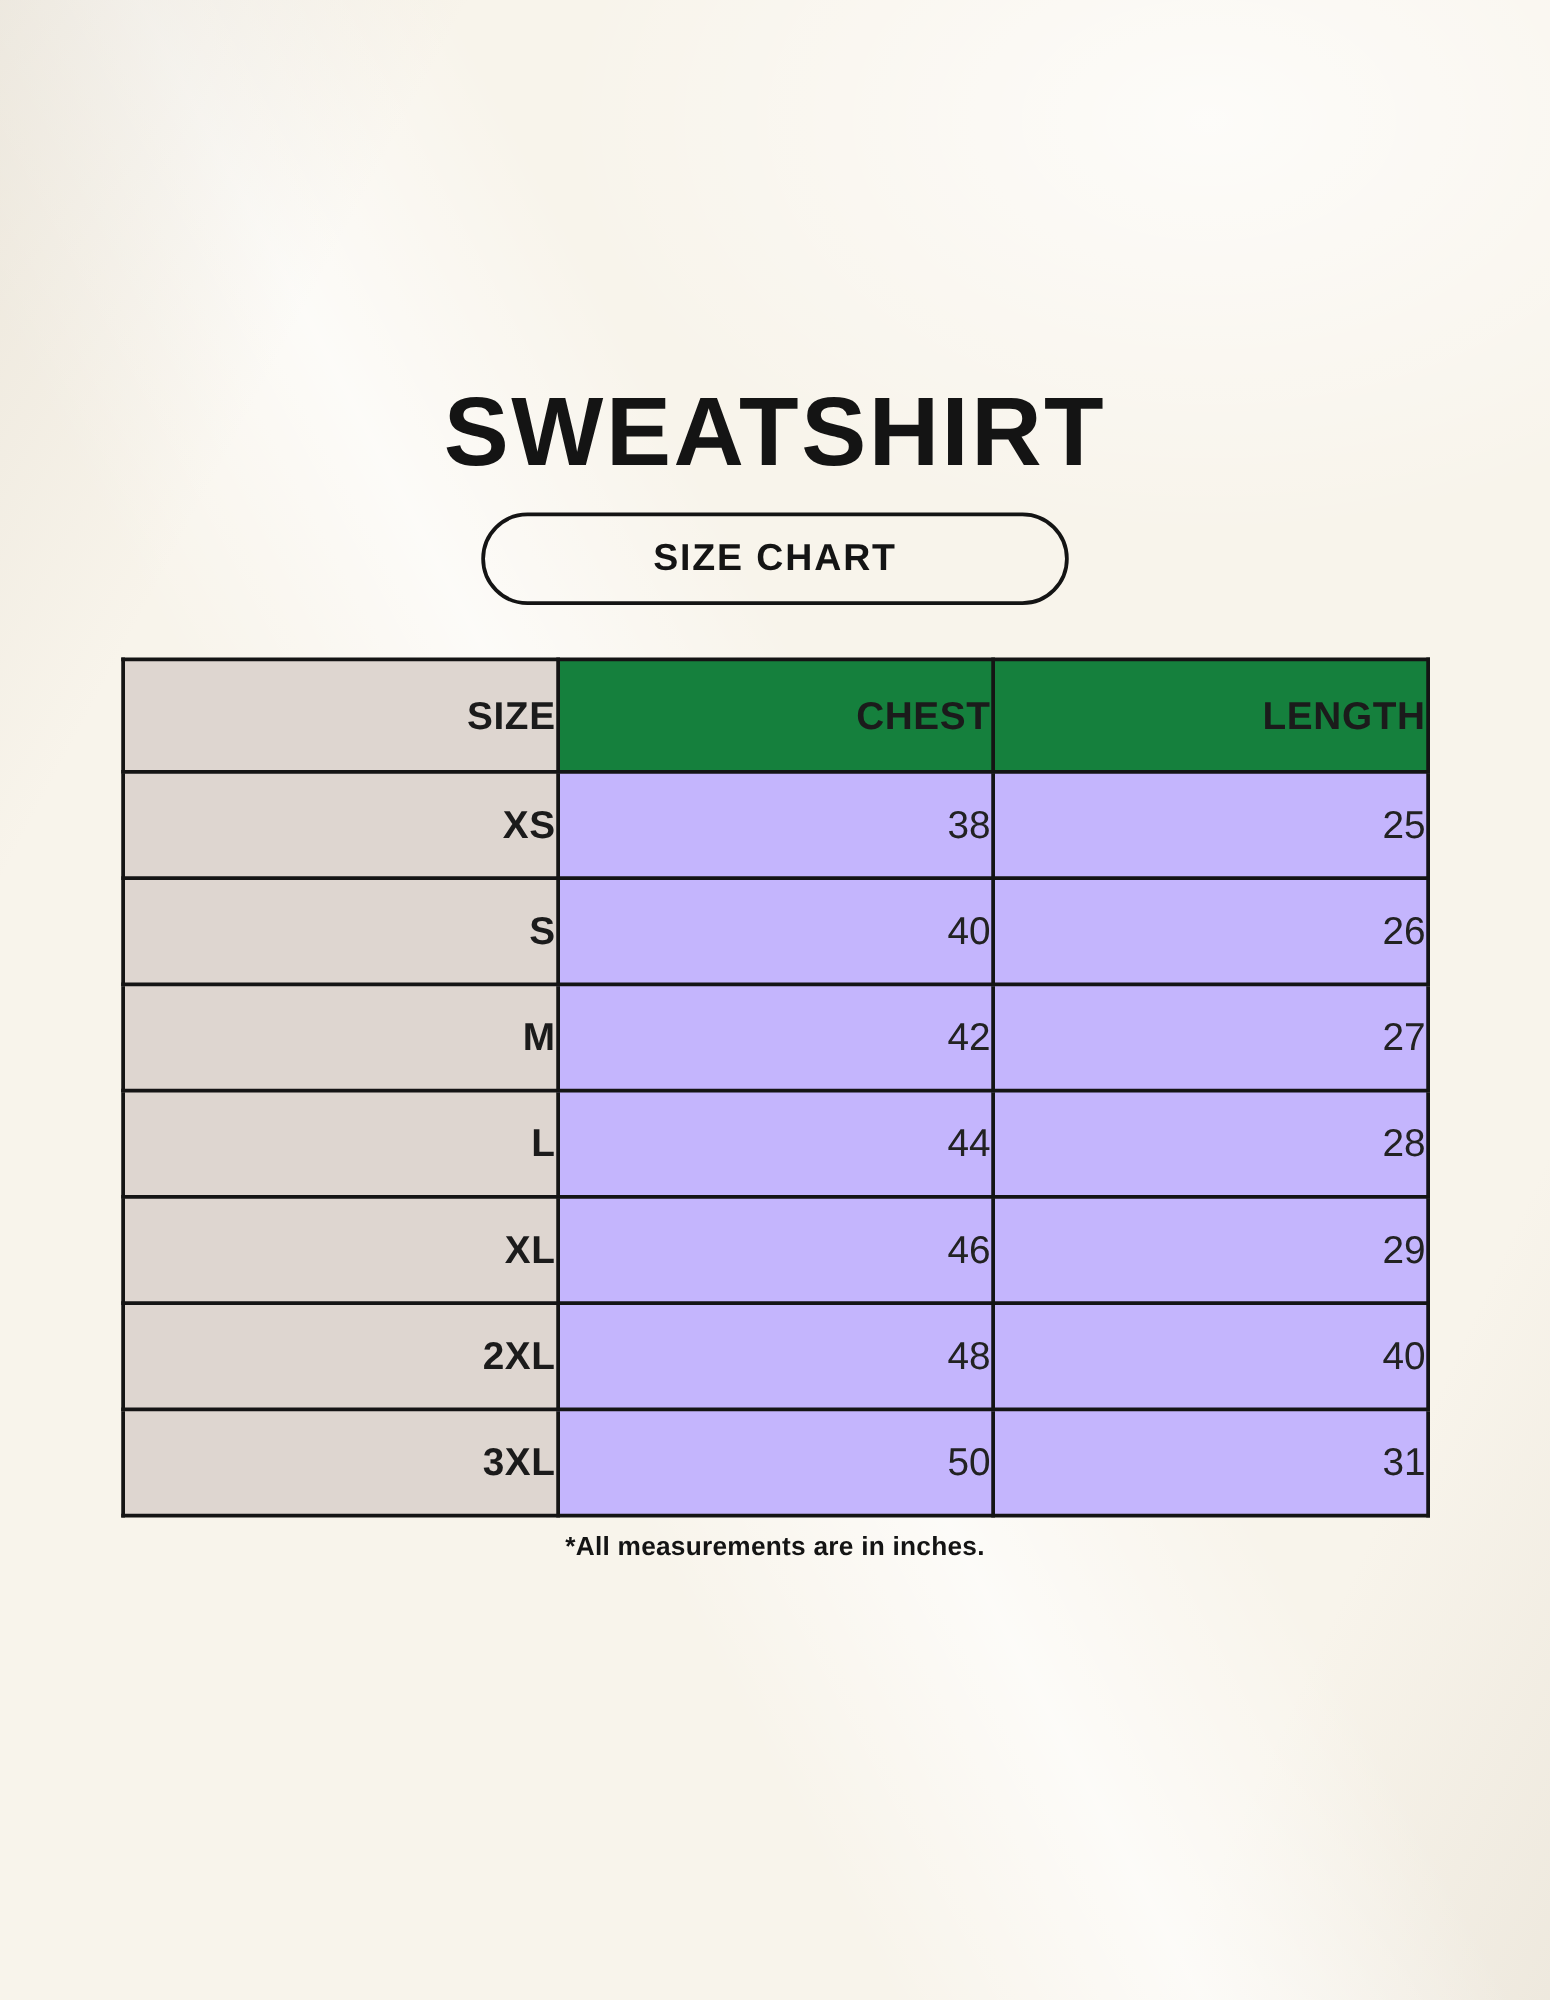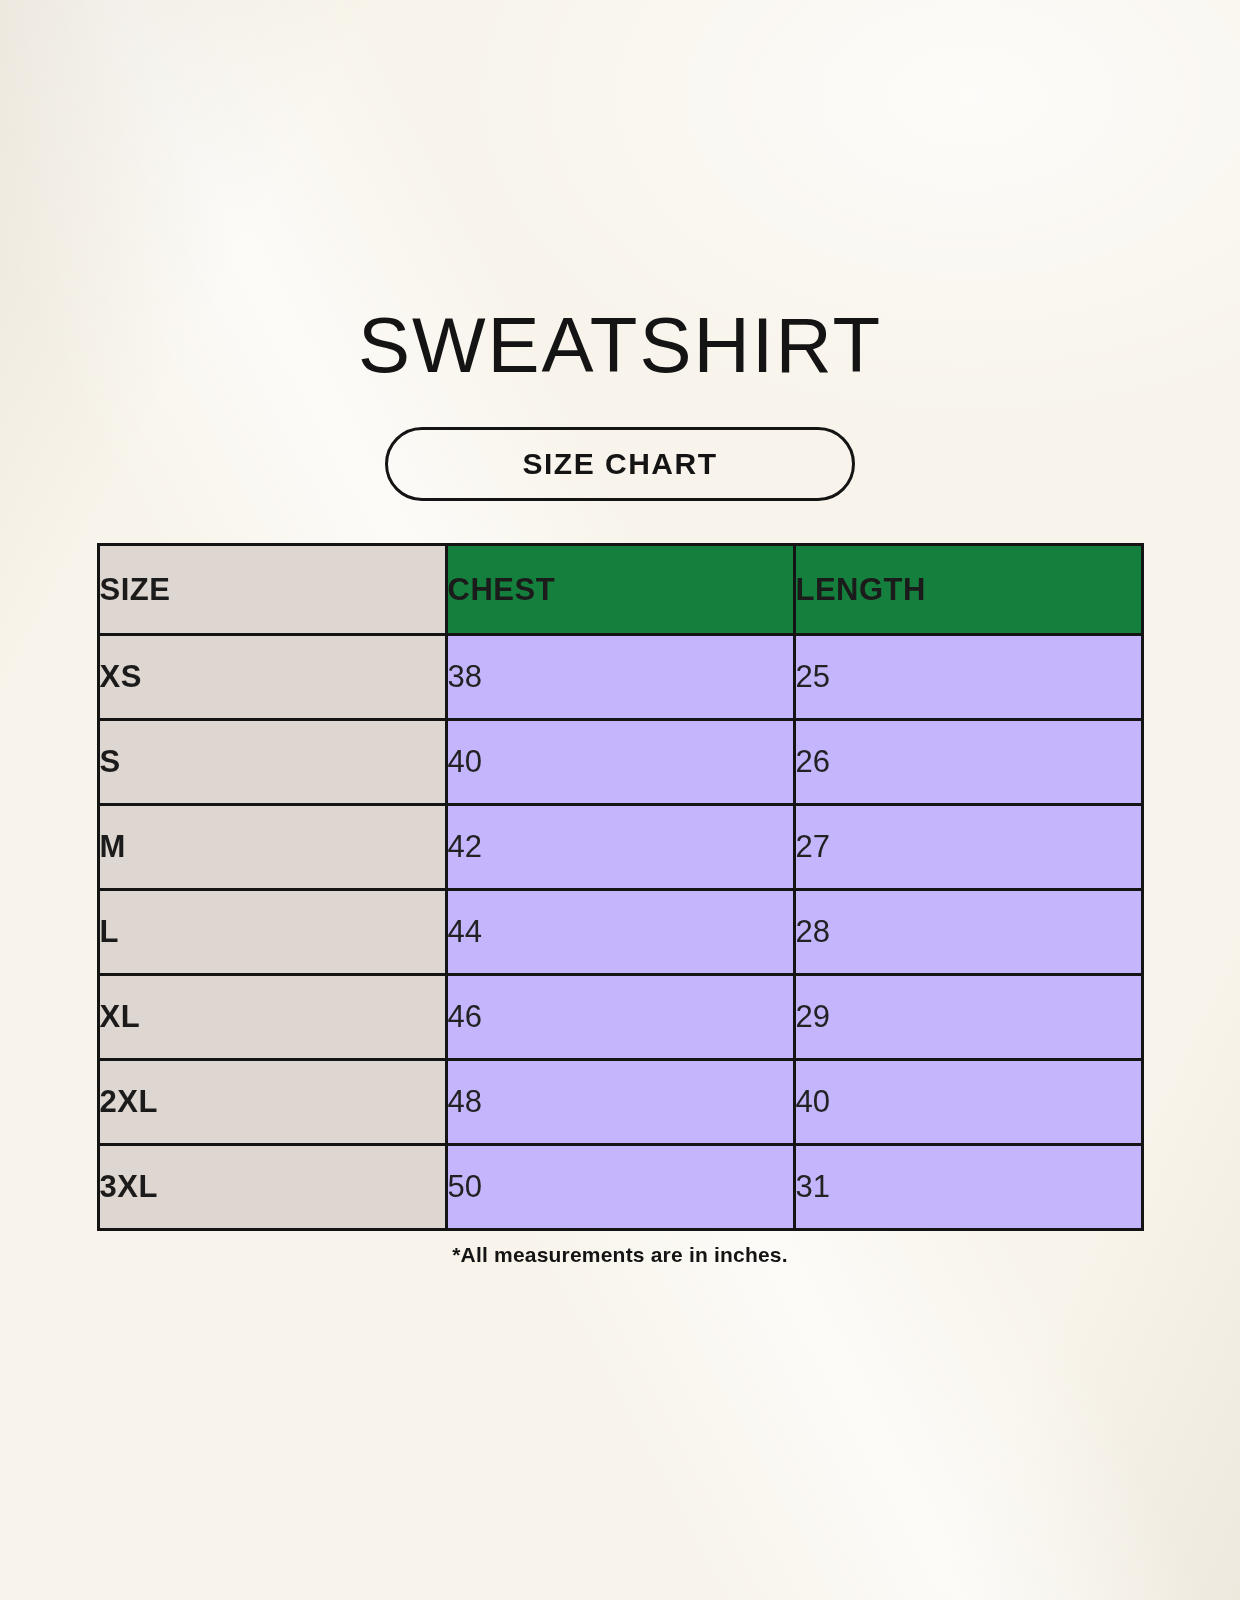--- a/index.html
+++ b/index.html
@@ -25,29 +25,29 @@
       linear-gradient(295deg, rgba(203,193,175,0.22) 0%, rgba(203,193,175,0.0) 16%);
   }
   .page {
     position: relative;
     padding-top: 306px;
   }
   .title {
     margin: 0;
     text-align: center;
     font-size: 78px;
-    font-weight: normal;
+    font-weight: bold;
     letter-spacing: 2px;
     line-height: 1;
     color: #141414;
   }
   .pill {
     width: 470px;
     height: 74px;
-    margin: 43px auto 0 auto;
+    margin: 26px auto 0 auto;
     border: 3px solid #141414;
     border-radius: 40px;
     background: transparent;
     display: flex;
     align-items: center;
     justify-content: center;
   }
   .pill-label {
     font-size: 30px;
     font-weight: bold;
@@ -55,21 +55,21 @@
     color: #141414;
   }
   .size-table {
     width: 1047px;
     margin: 42px auto 0 auto;
     border-collapse: collapse;
     table-layout: fixed;
   }
   .size-table th, .size-table td {
     border: 3px solid #141414;
-    text-align: left;
+    text-align: right;
     vertical-align: middle;
     padding: 0;
   }
   .size-table thead tr { height: 90px; }
   .size-table tbody tr { height: 85px; padding-left: 47px; }
   .head-size {
     background: #DED6D0;
     font-size: 31px;
     font-weight: bold;
     letter-spacing: 0.5px;

